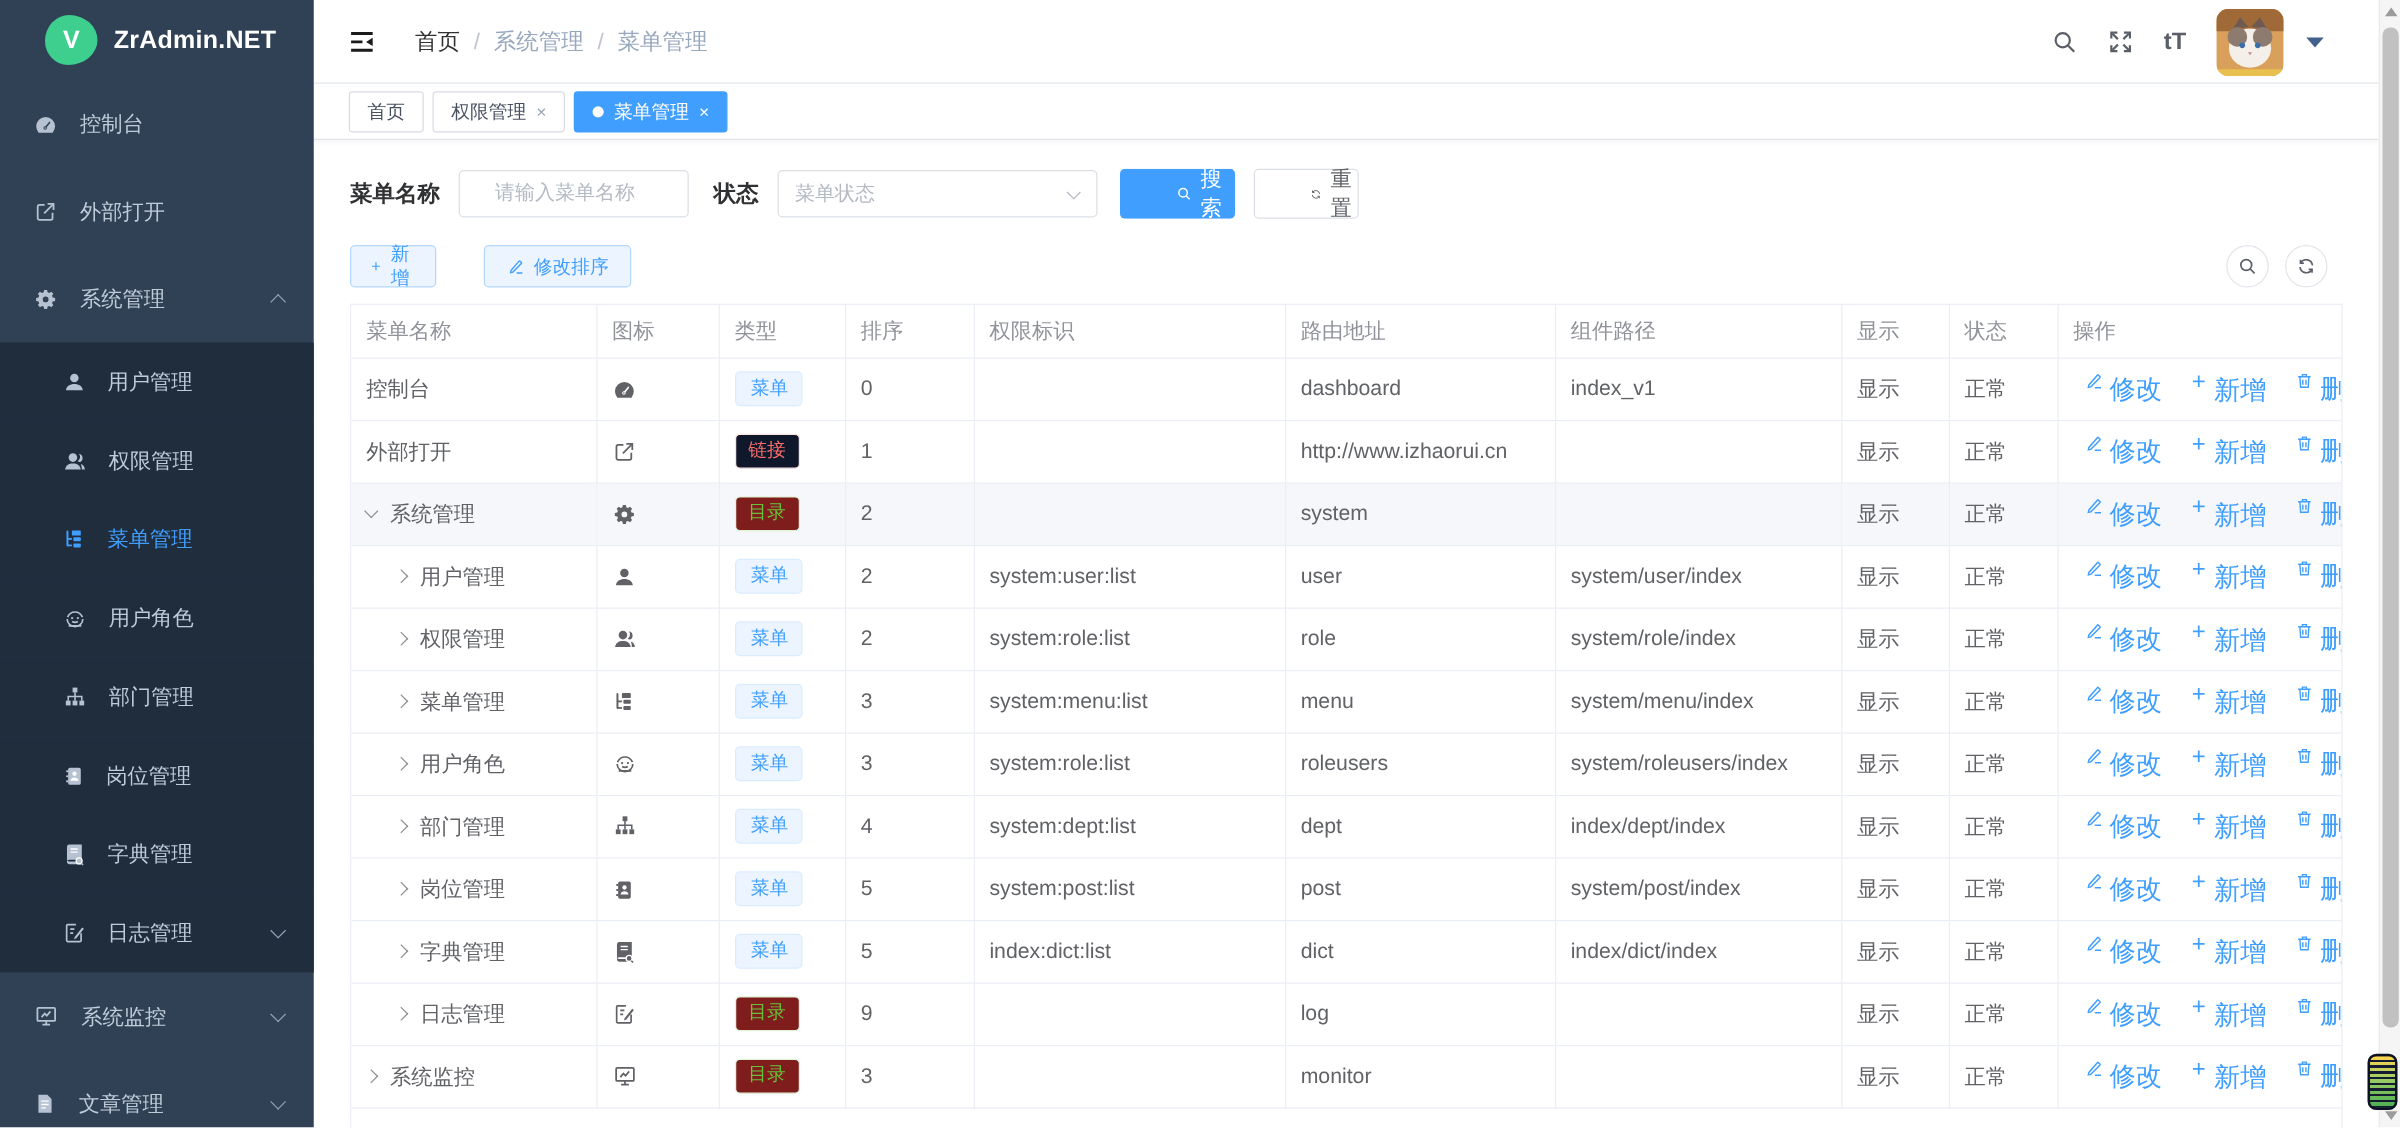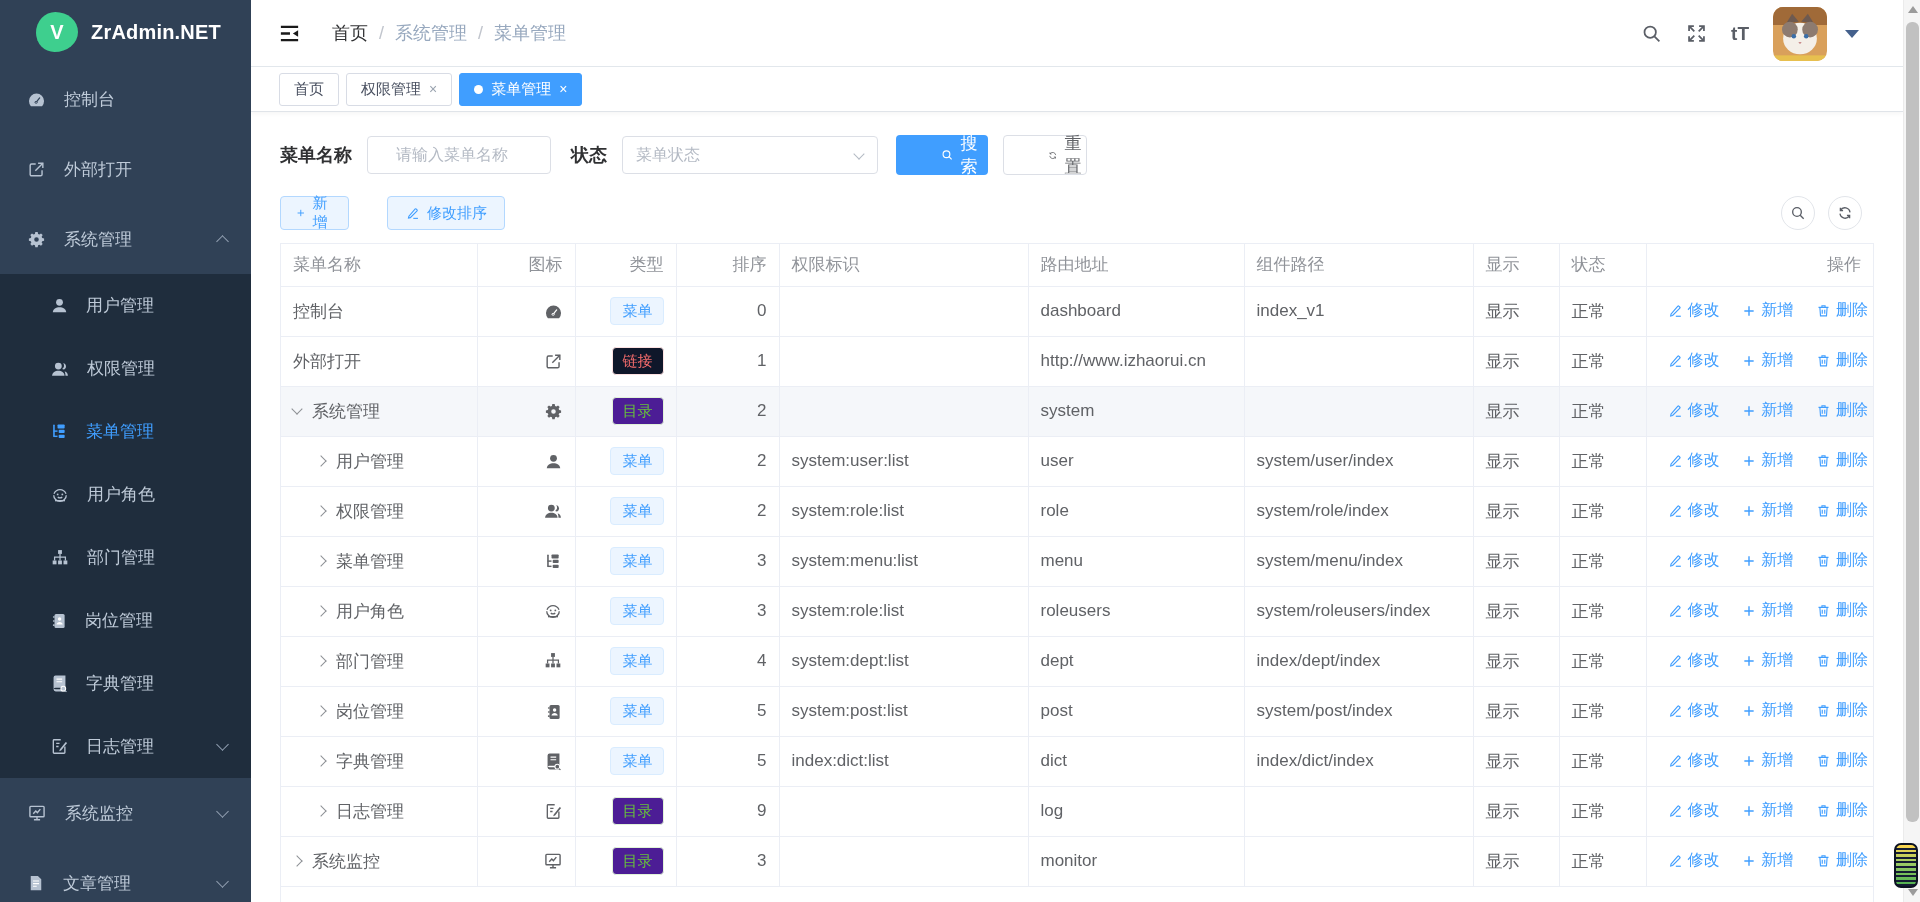--- a/index.html
+++ b/index.html
@@ -75,33 +75,33 @@
   .circle-btn{position:absolute;top:0;width:34px;height:34px;border-radius:50%;border:1px solid #e2e5ea;display:flex;align-items:center;justify-content:center;color:#5a5e66;cursor:pointer;background:#fff;}
   .circle-search{right:88px;}
   .circle-refresh{right:41px;}
 
   
   .table-wrap{margin:13px 0 0 29px;width:1594px;height:661px;border:1px solid var(--tborder);border-bottom:none;overflow:hidden;}
   table{border-collapse:collapse;table-layout:fixed;width:1592px;font-size:17px;}
   th{height:42px;font-weight:500;color:var(--hdrtxt);text-align:left;padding:0 12px;border-bottom:1px solid var(--tborder);border-right:1px solid var(--tborder);background:#fff;font-size:17px;white-space:nowrap;overflow:hidden;}
   td{height:50px;color:var(--txt);padding:0 12px;border-bottom:1px solid var(--tborder);border-right:1px solid var(--tborder);white-space:nowrap;overflow:hidden;}
   th:last-child,td:last-child{border-right:none;}
-  th.c,td.c{text-align:right;}
+  th.c,td.c{text-align:left;}
   tr.hl td{background:#f5f7fa;}
   .cell-icon{display:inline-flex;color:#606266;--iconbg:#fff;vertical-align:middle;}
   .tag{display:inline-block;padding:3px 10px;font-size:15px;border-radius:4px;line-height:1.3;}
   .tag-blue{color:#409eff;background:#ecf5ff;border:1px solid #d9ecff;padding-left:12px;}
   .tag-red{color:#f56c6c;background:#0f172a;border:1px solid #fde2e2;}
-  .tag-green{color:#67c23a;background:#4c1d95;border:1px solid #e1f3d8;}
+  .tag-green{color:#67c23a;background:#7f1d1d;border:1px solid #e1f3d8;font-family:Liberation Mono, monospace;}
   .name-wrap{display:flex;align-items:center;}
   .tree-arrow{width:8px;height:8px;border-right:1.6px solid #8d9095;border-bottom:1.6px solid #8d9095;display:inline-block;margin-right:11px;flex:none;cursor:pointer;}
   .tree-arrow.right{transform:rotate(-45deg);}
   .tree-arrow.down{transform:rotate(45deg);margin-top:-4px;}
   .ops{text-align:center;}
-  .op-link{display:inline-flex;align-items:center;gap:5px;color:var(--blue);cursor:pointer;font-size:16px;margin:0 9px;font-family:Liberation Mono, monospace;}
+  .op-link{display:inline-flex;gap:5px;color:var(--blue);cursor:pointer;font-size:21px;margin:0 9px;font-family:Liberation Mono, monospace;}
 
   
   .vscroll{position:absolute;right:0;top:0;width:17px;height:902px;background:#f5f5f5;border-left:1px solid #ebebeb;z-index:20;}
   .sb-arrow{position:absolute;left:4px;width:0;height:0;border-left:5px solid transparent;border-right:5px solid transparent;cursor:pointer;}
   .sb-up{top:6px;border-bottom:7px solid #9b9b9b;}
   .sb-dn{bottom:6px;border-top:7px solid #9b9b9b;}
   .sb-thumb{position:absolute;left:2px;top:22px;width:13px;height:800px;background:#c1c1c1;border-radius:6px;cursor:pointer;}
   .fps{position:absolute;right:2px;top:843px;width:24px;height:45px;background:#141c33;border:2px solid #0c1222;border-radius:7px;z-index:30;
        background-image:repeating-linear-gradient(180deg,rgba(0,0,0,0) 0 2.6px,#141c33 2.6px 4.6px),linear-gradient(180deg,#ffd54f,#9ccc65 45%,#4caf50);}
 </style>

